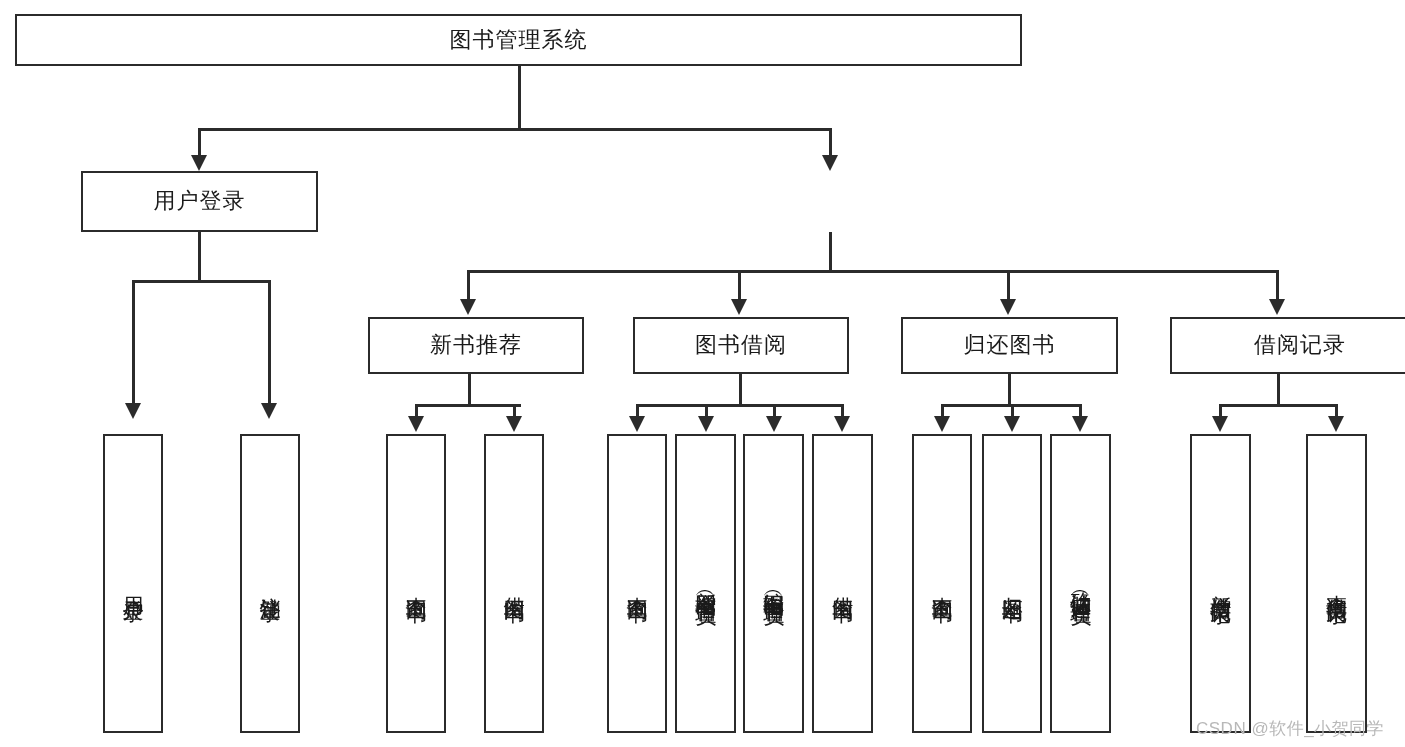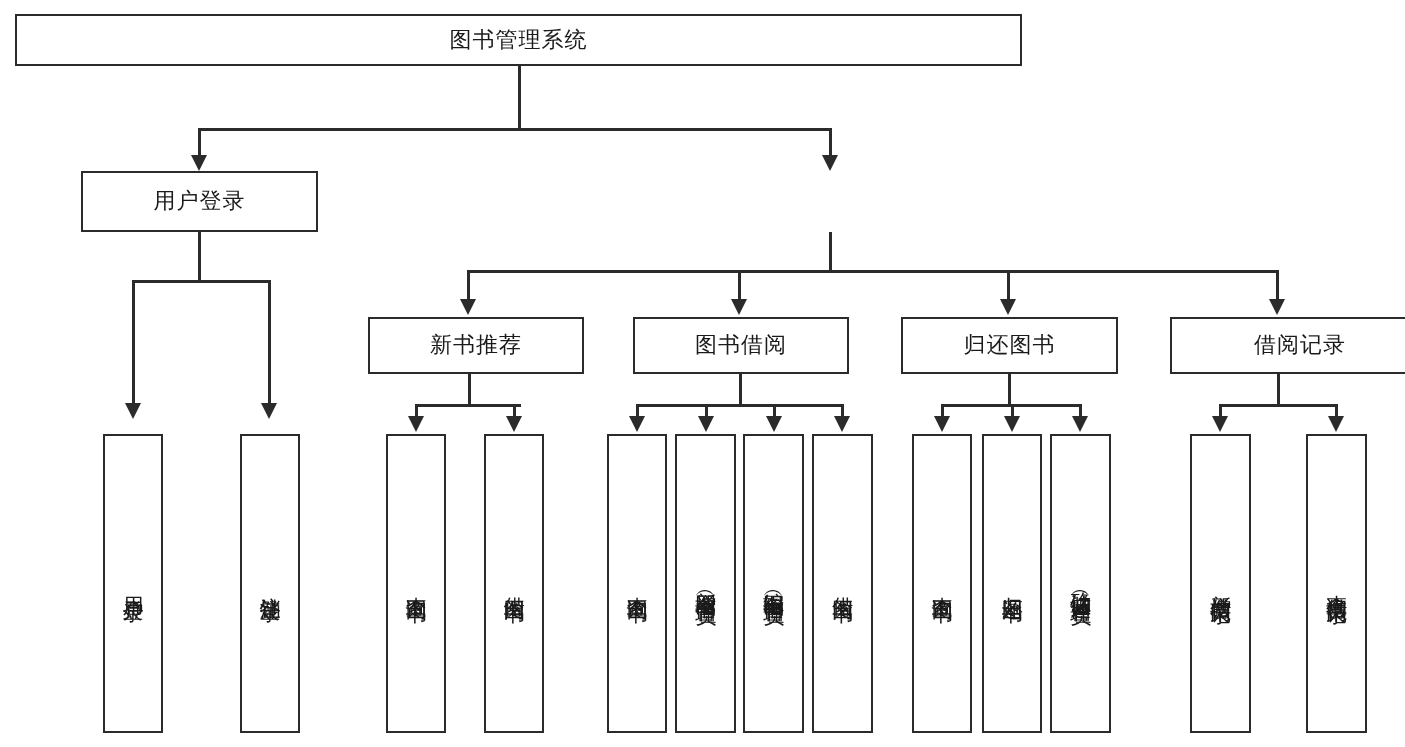--- a/index.html
+++ b/index.html
@@ -191,14 +191,15 @@
   <div class="node vert" style="left:1050px; top:434px; width:61px; height:299px;">
     <span class="vlabel">确认归还（管理员）</span>
   </div>
   <div class="node vert" style="left:1190px; top:434px; width:61px; height:299px;">
     <span class="vlabel">新增借阅记录</span>
   </div>
   <div class="node vert" style="left:1306px; top:434px; width:61px; height:299px;">
     <span class="vlabel">查询借阅记录</span>
   </div>
 
+  <div class="watermark" style="left:1196px; top:717px;">CSDN @软件_小贺同学</div>
 
 </div>
 
 </body></html>

